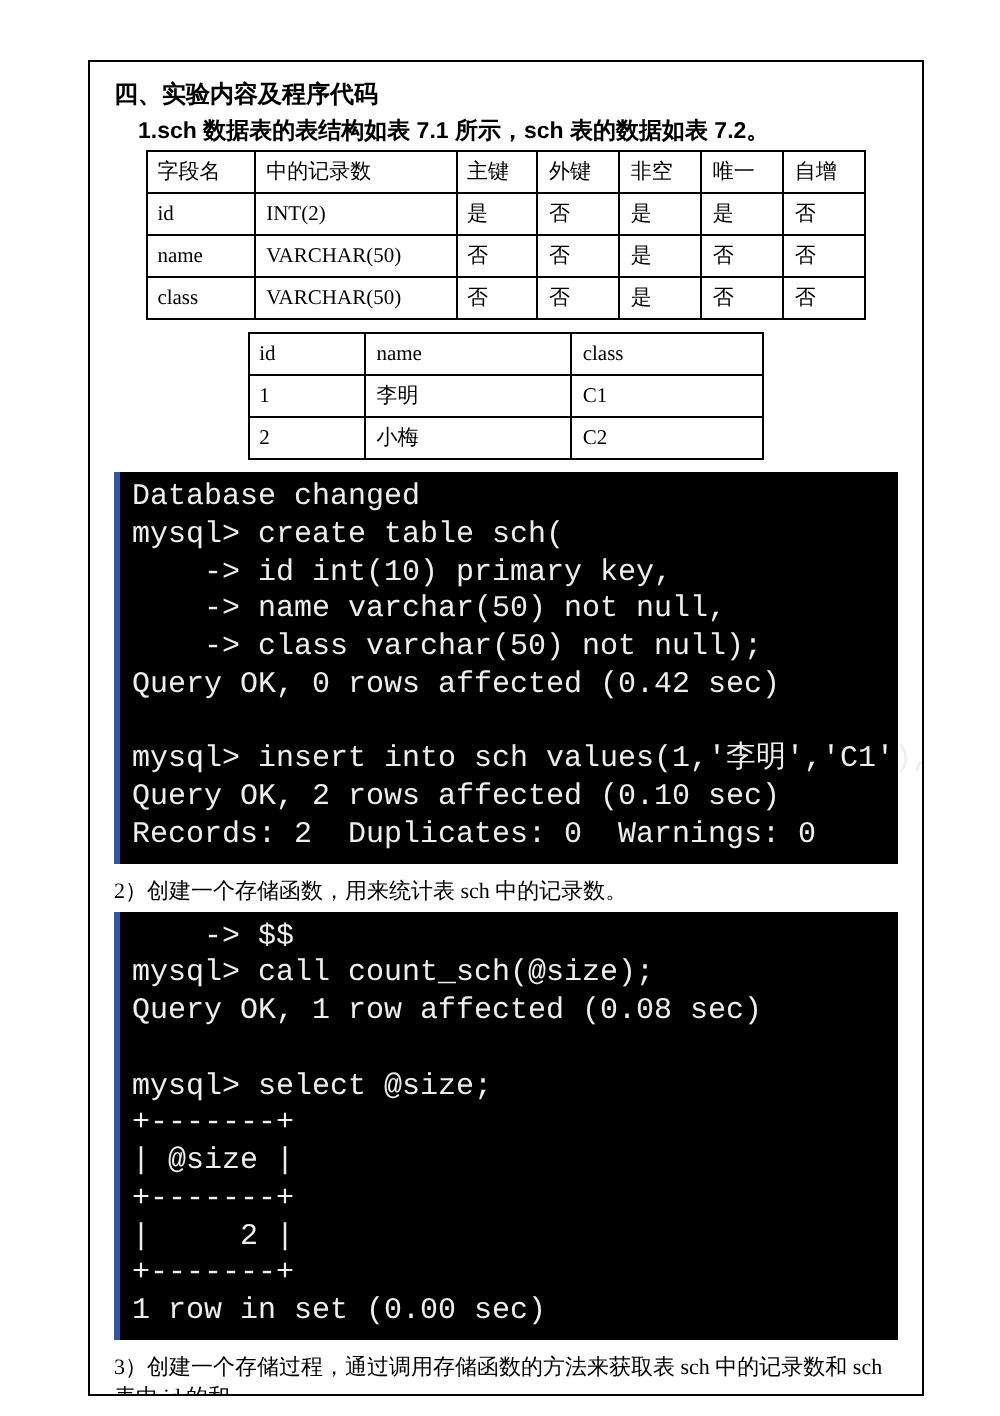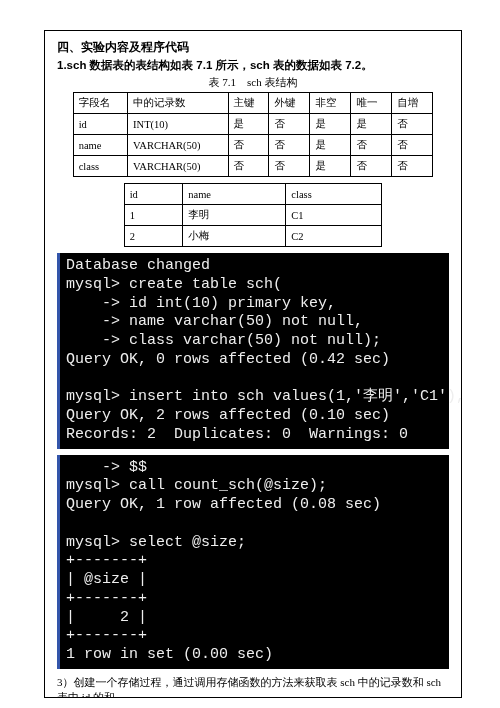--- a/index.html
+++ b/index.html
@@ -28,21 +28,21 @@
   .h1 {
     font-family: "SimHei", "黑体", sans-serif;
     font-weight: bold;
     font-size: 12px;
     margin: 0 0 2px 0;
   }
   .h2 {
     font-family: "SimHei", "黑体", sans-serif;
     font-weight: bold;
     font-size: 11.5px;
-    margin: 0 0 2px 0;
+    margin: 0 0 2px 12px;
   }
   .caption {
     text-align: center;
     font-size: 11px;
     margin: 2px 0 2px 0;
   }
   table.data {
     border-collapse: collapse;
     margin: 0 auto 6px auto;
   }
@@ -88,35 +88,34 @@
 </style>
 </head>
 <body>
 
 <div class="page">
   <div class="frame">
 
     <div class="h1">四、实验内容及程序代码</div>
     <div class="h2">1.sch 数据表的表结构如表 7.1 所示，sch 表的数据如表 7.2。</div>
 
-    <div class="caption">表 7.1　sch 表结构</div>
     <table class="data t71">
       <tbody>
           <tr>
         <td>字段名</td>
         <td>中的记录数</td>
         <td>主键</td>
         <td>外键</td>
         <td>非空</td>
         <td>唯一</td>
         <td>自增</td>
       </tr>
       <tr>
         <td>id</td>
-        <td>INT(10)</td>
+        <td>INT(2)</td>
         <td>是</td>
         <td>否</td>
         <td>是</td>
         <td>是</td>
         <td>否</td>
       </tr>
       <tr>
         <td>name</td>
         <td>VARCHAR(50)</td>
         <td>否</td>
@@ -161,20 +160,21 @@
 mysql&gt; create table sch(
     -&gt; id int(10) primary key,
     -&gt; name varchar(50) not null,
     -&gt; class varchar(50) not null);
 Query OK, 0 rows affected (0.42 sec)
 
 mysql&gt; insert into sch values(1,'李明','C1'),(2,'小梅','C2');
 Query OK, 2 rows affected (0.10 sec)
 Records: 2  Duplicates: 0  Warnings: 0</div>
 
+    <div class="para">2）创建一个存储函数，用来统计表 sch 中的记录数。</div>
     <div class="term result-table">    -&gt; $$
 mysql&gt; call count_sch(@size);
 Query OK, 1 row affected (0.08 sec)
 
 mysql&gt; select @size;
 +-------+
 | @size |
 +-------+
 |     2 |
 +-------+

